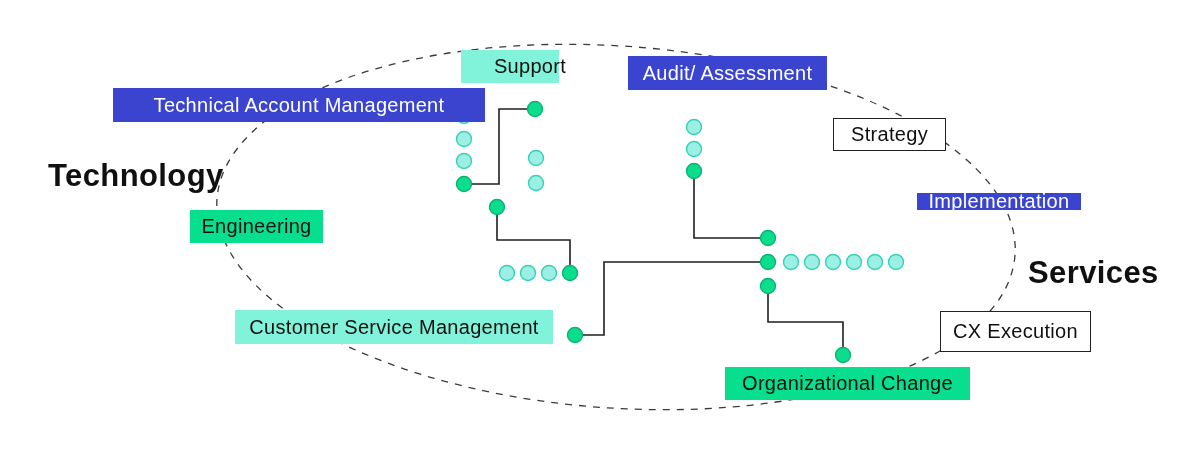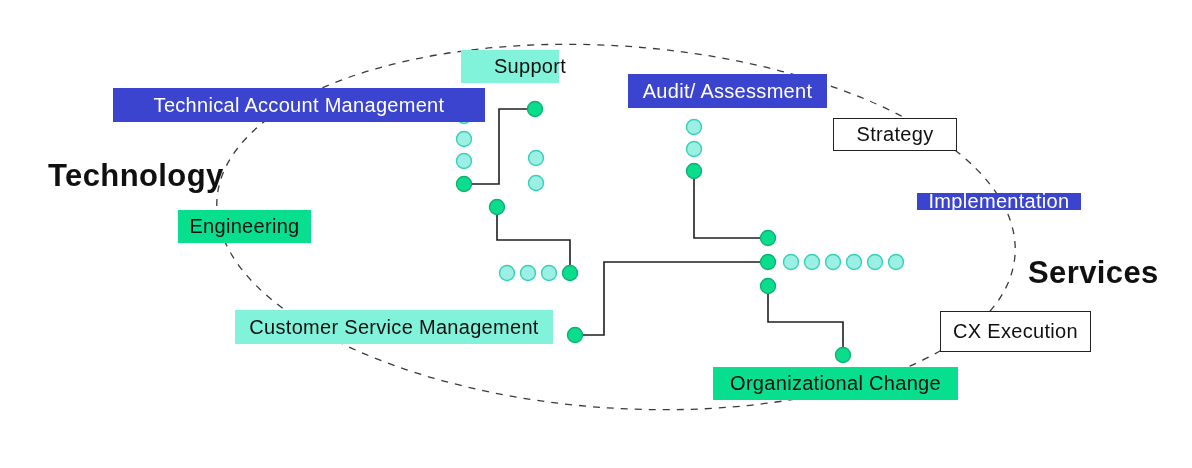--- a/index.html
+++ b/index.html
@@ -24,21 +24,21 @@
     position: absolute;
     display: flex;
     align-items: center;
     justify-content: center;
     font-size: 20px;
     letter-spacing: 0.3px;
     white-space: nowrap;
     box-sizing: border-box;
   }
   .box-blue   { background: var(--blue);  color: var(--text-light); }
-  .box-green  { background: var(--green); color: var(--text-dark); }
+  .box-green  { background: var(--green); color: var(--text-dark); margin-left: 12px; }
   .box-aqua   { background: var(--aqua);  color: var(--text-dark); }
   .box-white  { background: #ffffff; color: var(--text-dark); border: 1.2px solid var(--box-border); }
   .region-title {
     position: absolute;
     font-size: 31px;
     font-weight: 600;
     letter-spacing: 0.4px;
     color: var(--text-dark);
     white-space: nowrap;
   }
@@ -92,23 +92,23 @@
     </g>
   </svg>
 
   <div class="region-title" style="left:48px; top:158px;">Technology</div>
   <div class="region-title" style="left:1028px; top:255px;">Services</div>
 
   <div class="box box-aqua" style="left:461px; top:50px; width:98px; height:33px;padding-left:40px;">Support</div>
 
   <div class="box box-blue" style="left:113px; top:88px; width:372px; height:34px;">Technical Account Management</div>
 
-  <div class="box box-blue" style="left:628px; top:74px; width:199px; height:34px;">Audit/ Assessment</div>
+  <div class="box box-blue" style="left:628px; top:56px; width:199px; height:34px;">Audit/ Assessment</div>
 
-  <div class="box box-white" style="left:833px; top:118px; width:124px; height:33px;">Strategy</div>
+  <div class="box box-white" style="left:833px; top:118px; width:113px; height:33px;">Strategy</div>
 
   <div class="box box-blue" style="left:917px; top:193px; width:164px; height:17px;">Implementation</div>
 
   <div class="box box-green" style="left:178px; top:210px; width:133px; height:33px;">Engineering</div>
 
   <div class="box box-aqua" style="left:235px; top:310px; width:318px; height:34px;">Customer Service Management</div>
 
   <div class="box box-white" style="left:940px; top:311px; width:151px; height:41px;">CX Execution</div>
 
   <div class="box box-green" style="left:713px; top:367px; width:245px; height:33px;">Organizational Change</div>

